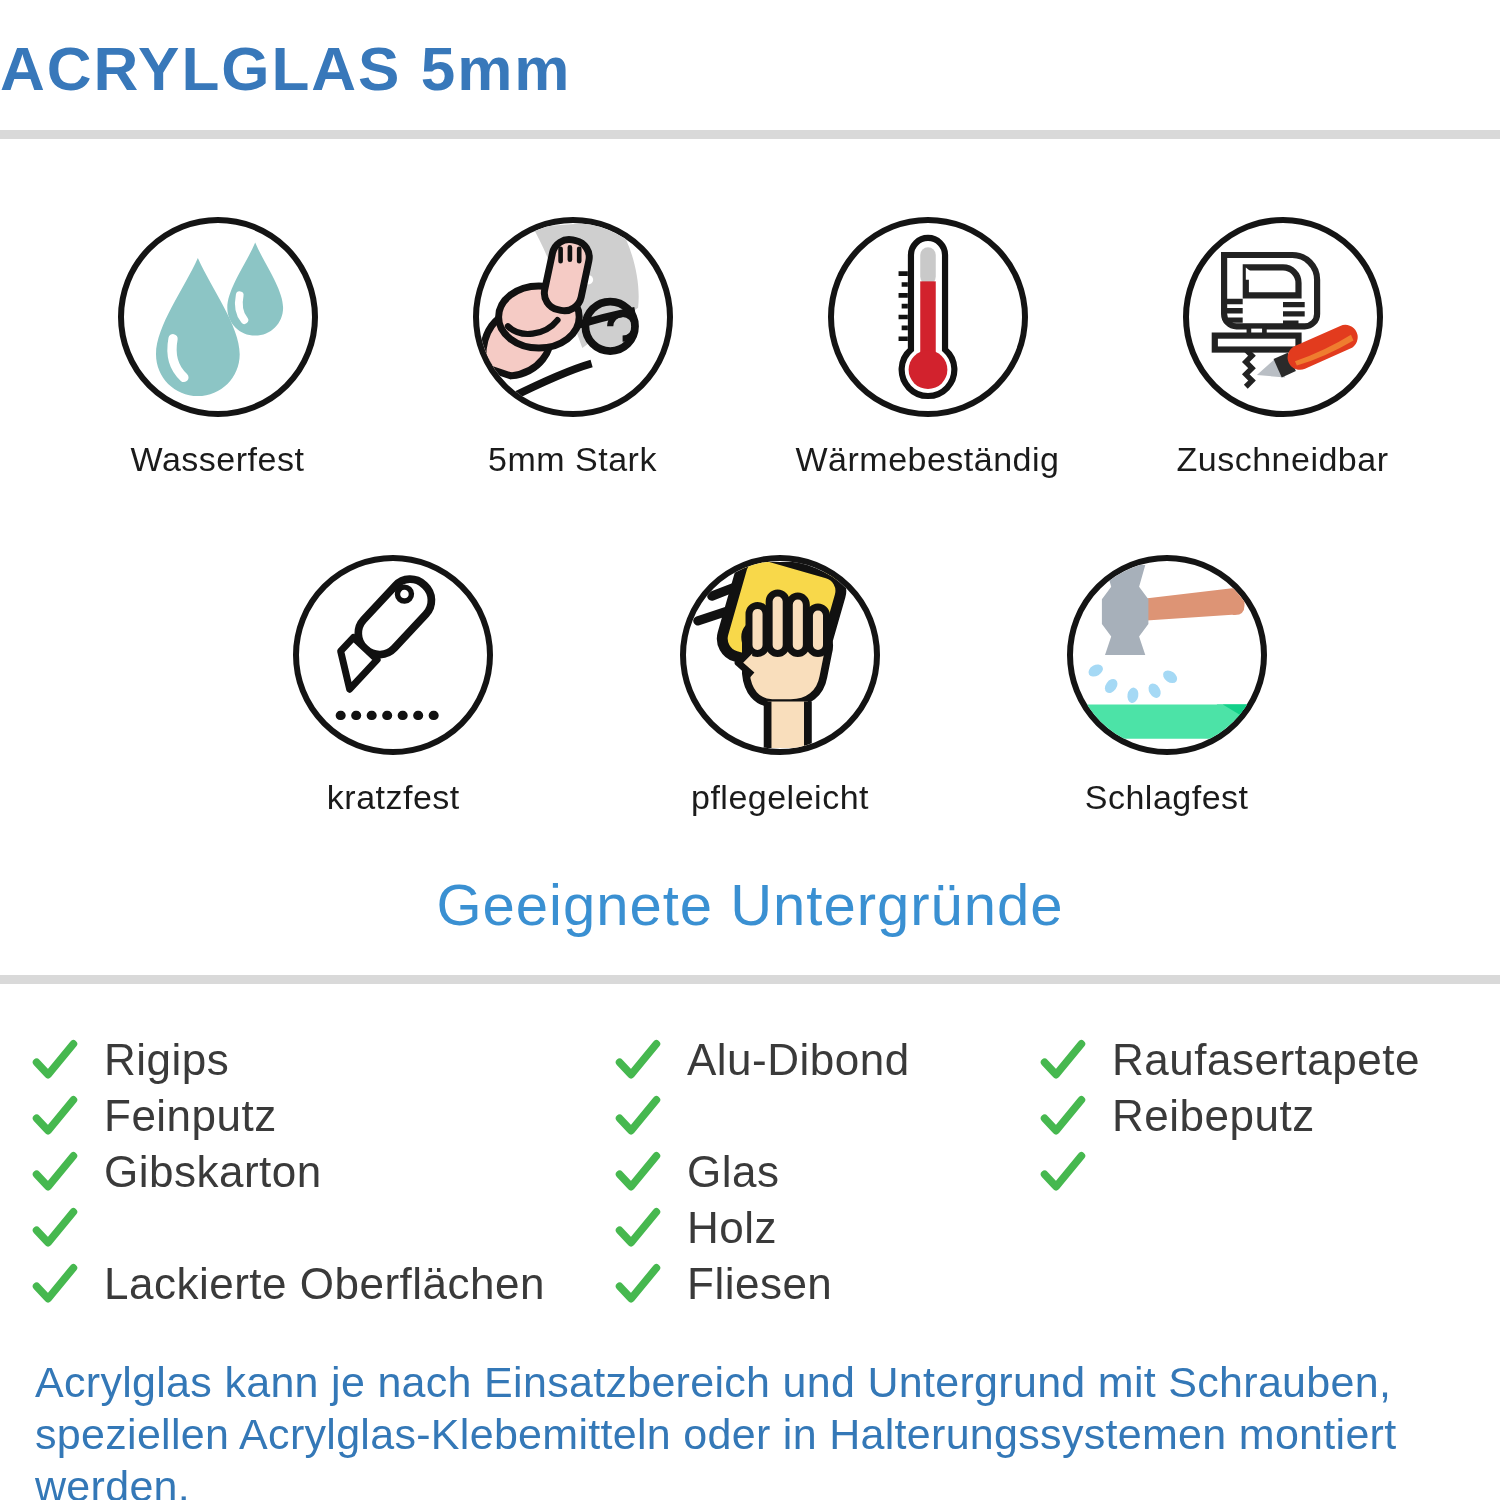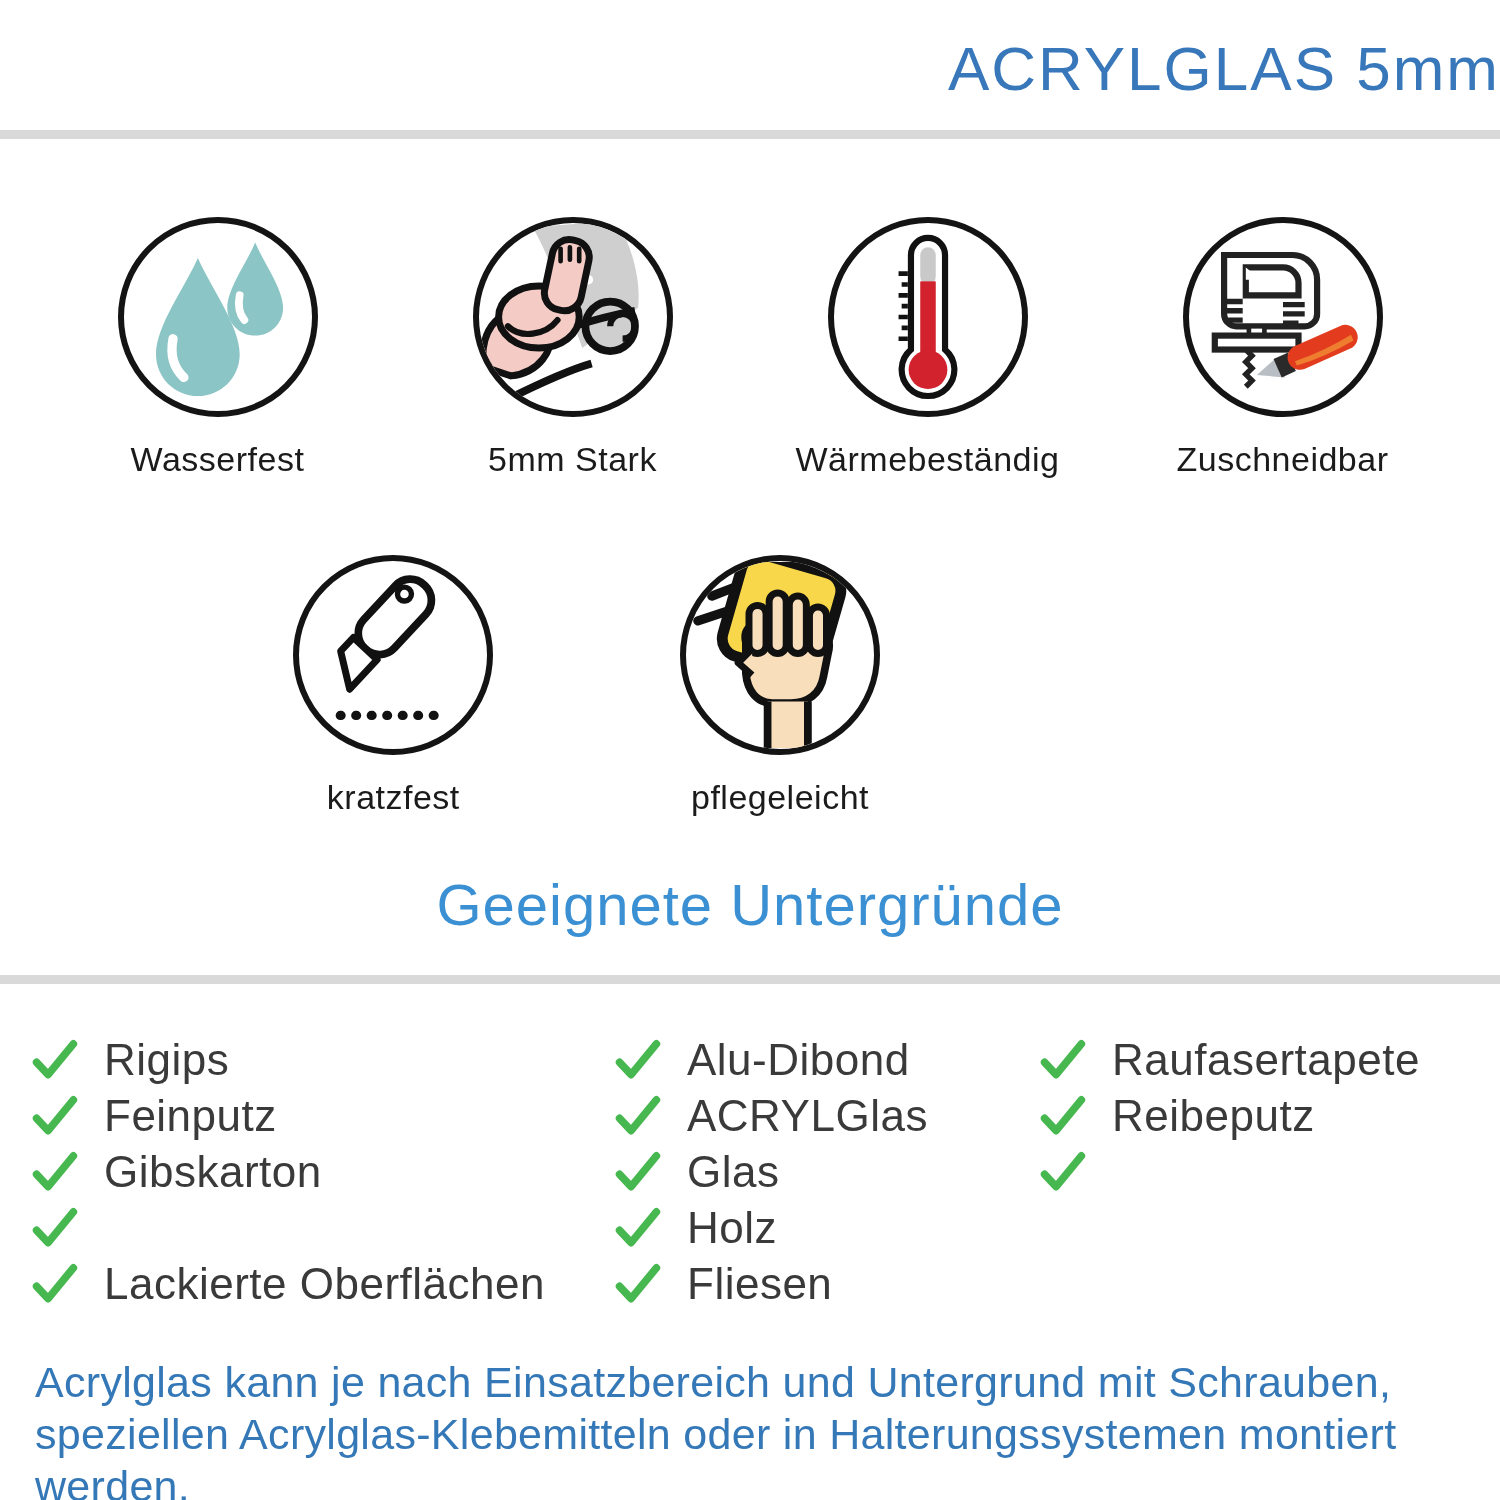--- a/index.html
+++ b/index.html
@@ -1,22 +1,22 @@
 <!DOCTYPE html>
 <html><head>
 <meta charset="utf-8">
 <style>
   html,body{margin:0;padding:0;}
   body{
     width:1500px;height:1500px;background:#ffffff;position:relative;
     font-family:"Liberation Sans", sans-serif;overflow:hidden;
   }
   .page-title{
-    margin-top:34px;text-align:right;font-size:62px;line-height:70px;
-    color:#3878ba;letter-spacing:2px;font-weight:400;white-space:pre-wrap;
+    margin-top:34px;text-align:left;font-size:62px;line-height:70px;
+    color:#3878ba;letter-spacing:2px;font-weight:700;white-space:pre-wrap;
   }
   .divider{height:9px;background:#d9d9d9;width:100%;}
   .divider.top{margin-top:26px;}
   .divider.mid{margin-top:38px;}
 
   .features-row1{
     display:grid;grid-template-columns:repeat(4,1fr);
     padding:0 40px;margin-top:78px;
   }
   .features-row2{
@@ -161,20 +161,37 @@
         <rect x="53" y="20" width="11" height="39" rx="5.5" fill="#f9debc" stroke="#111111" stroke-width="4.5"></rect>
         <rect x="66" y="22" width="11" height="37" rx="5.5" fill="#f9debc" stroke="#111111" stroke-width="4.5"></rect>
         <rect x="79" y="29" width="11" height="30" rx="5.5" fill="#f9debc" stroke="#111111" stroke-width="4.5"></rect>
         <path d="M42 56 L33 65 L42 73" fill="#f9debc" stroke="#111111" stroke-width="4.5" stroke-linejoin="round"></path>
         <path d="M52 90 L52 126 L78 126 L78 90" fill="#f9debc" stroke="#111111" stroke-width="5"></path>
       </svg>
     </div>
     <div class="feature-label">pflegeleicht</div>
   </div>
 
+  <div class="feature">
+    <div class="icon-circle">
+      <svg width="186" height="186" viewBox="0 0 120 120">
+        <path d="M42 24 L102 17 Q110 18 110 25 L110 28 Q110 35 102 34 L42 38 Z" fill="#dd9475"></path>
+        <path d="M20 2 L46 2 L42 16 L48 24 L48 40 L42 48 L46 60 L20 60 L24 48 L18 40 L18 24 L24 16 Z" fill="#a7b0ba"></path>
+        <ellipse cx="14" cy="70" rx="5" ry="3.5" transform="rotate(-30 14 70)" fill="#a5d9f5"></ellipse>
+        <ellipse cx="24" cy="80" rx="5" ry="3.5" transform="rotate(-55 24 80)" fill="#a5d9f5"></ellipse>
+        <ellipse cx="38" cy="86" rx="5" ry="3.5" transform="rotate(-80 38 86)" fill="#a5d9f5"></ellipse>
+        <ellipse cx="52" cy="83" rx="5" ry="3.5" transform="rotate(60 52 83)" fill="#a5d9f5"></ellipse>
+        <ellipse cx="62" cy="74" rx="5" ry="3.5" transform="rotate(35 62 74)" fill="#a5d9f5"></ellipse>
+        <polygon points="92,92 116,92 116,108" fill="#13d089"></polygon>
+        <path d="M6 92 L112 92 L112 114 L6 114 Z" fill="#4ce3a7"></path>
+        <polygon points="96,92 116,92 116,104" fill="#13d089"></polygon>
+      </svg>
+    </div>
+    <div class="feature-label">Schlagfest</div>
+  </div>
 
 </div>
 
 <div class="section-title">Geeignete Untergründe</div>
 <div class="divider mid"></div>
 
 <div class="substrates">
 
   <ul>
     <li>
@@ -212,21 +229,20 @@
     <li>
       <svg class="check" width="46" height="42" viewBox="0 0 60 54">
           <path d="M6 30 L21 46 L54 6" stroke="#46b84f" stroke-width="10" fill="none" stroke-linecap="round" stroke-linejoin="round"></path>
         </svg>
       <span>Alu-Dibond</span>
     </li>
     <li>
       <svg class="check" width="46" height="42" viewBox="0 0 60 54">
           <path d="M6 30 L21 46 L54 6" stroke="#46b84f" stroke-width="10" fill="none" stroke-linecap="round" stroke-linejoin="round"></path>
         </svg>
-      <span>ACRYLGlas</span>
     </li>
     <li>
       <svg class="check" width="46" height="42" viewBox="0 0 60 54">
           <path d="M6 30 L21 46 L54 6" stroke="#46b84f" stroke-width="10" fill="none" stroke-linecap="round" stroke-linejoin="round"></path>
         </svg>
       <span>Glas</span>
     </li>
     <li>
       <svg class="check" width="46" height="42" viewBox="0 0 60 54">
           <path d="M6 30 L21 46 L54 6" stroke="#46b84f" stroke-width="10" fill="none" stroke-linecap="round" stroke-linejoin="round"></path>

